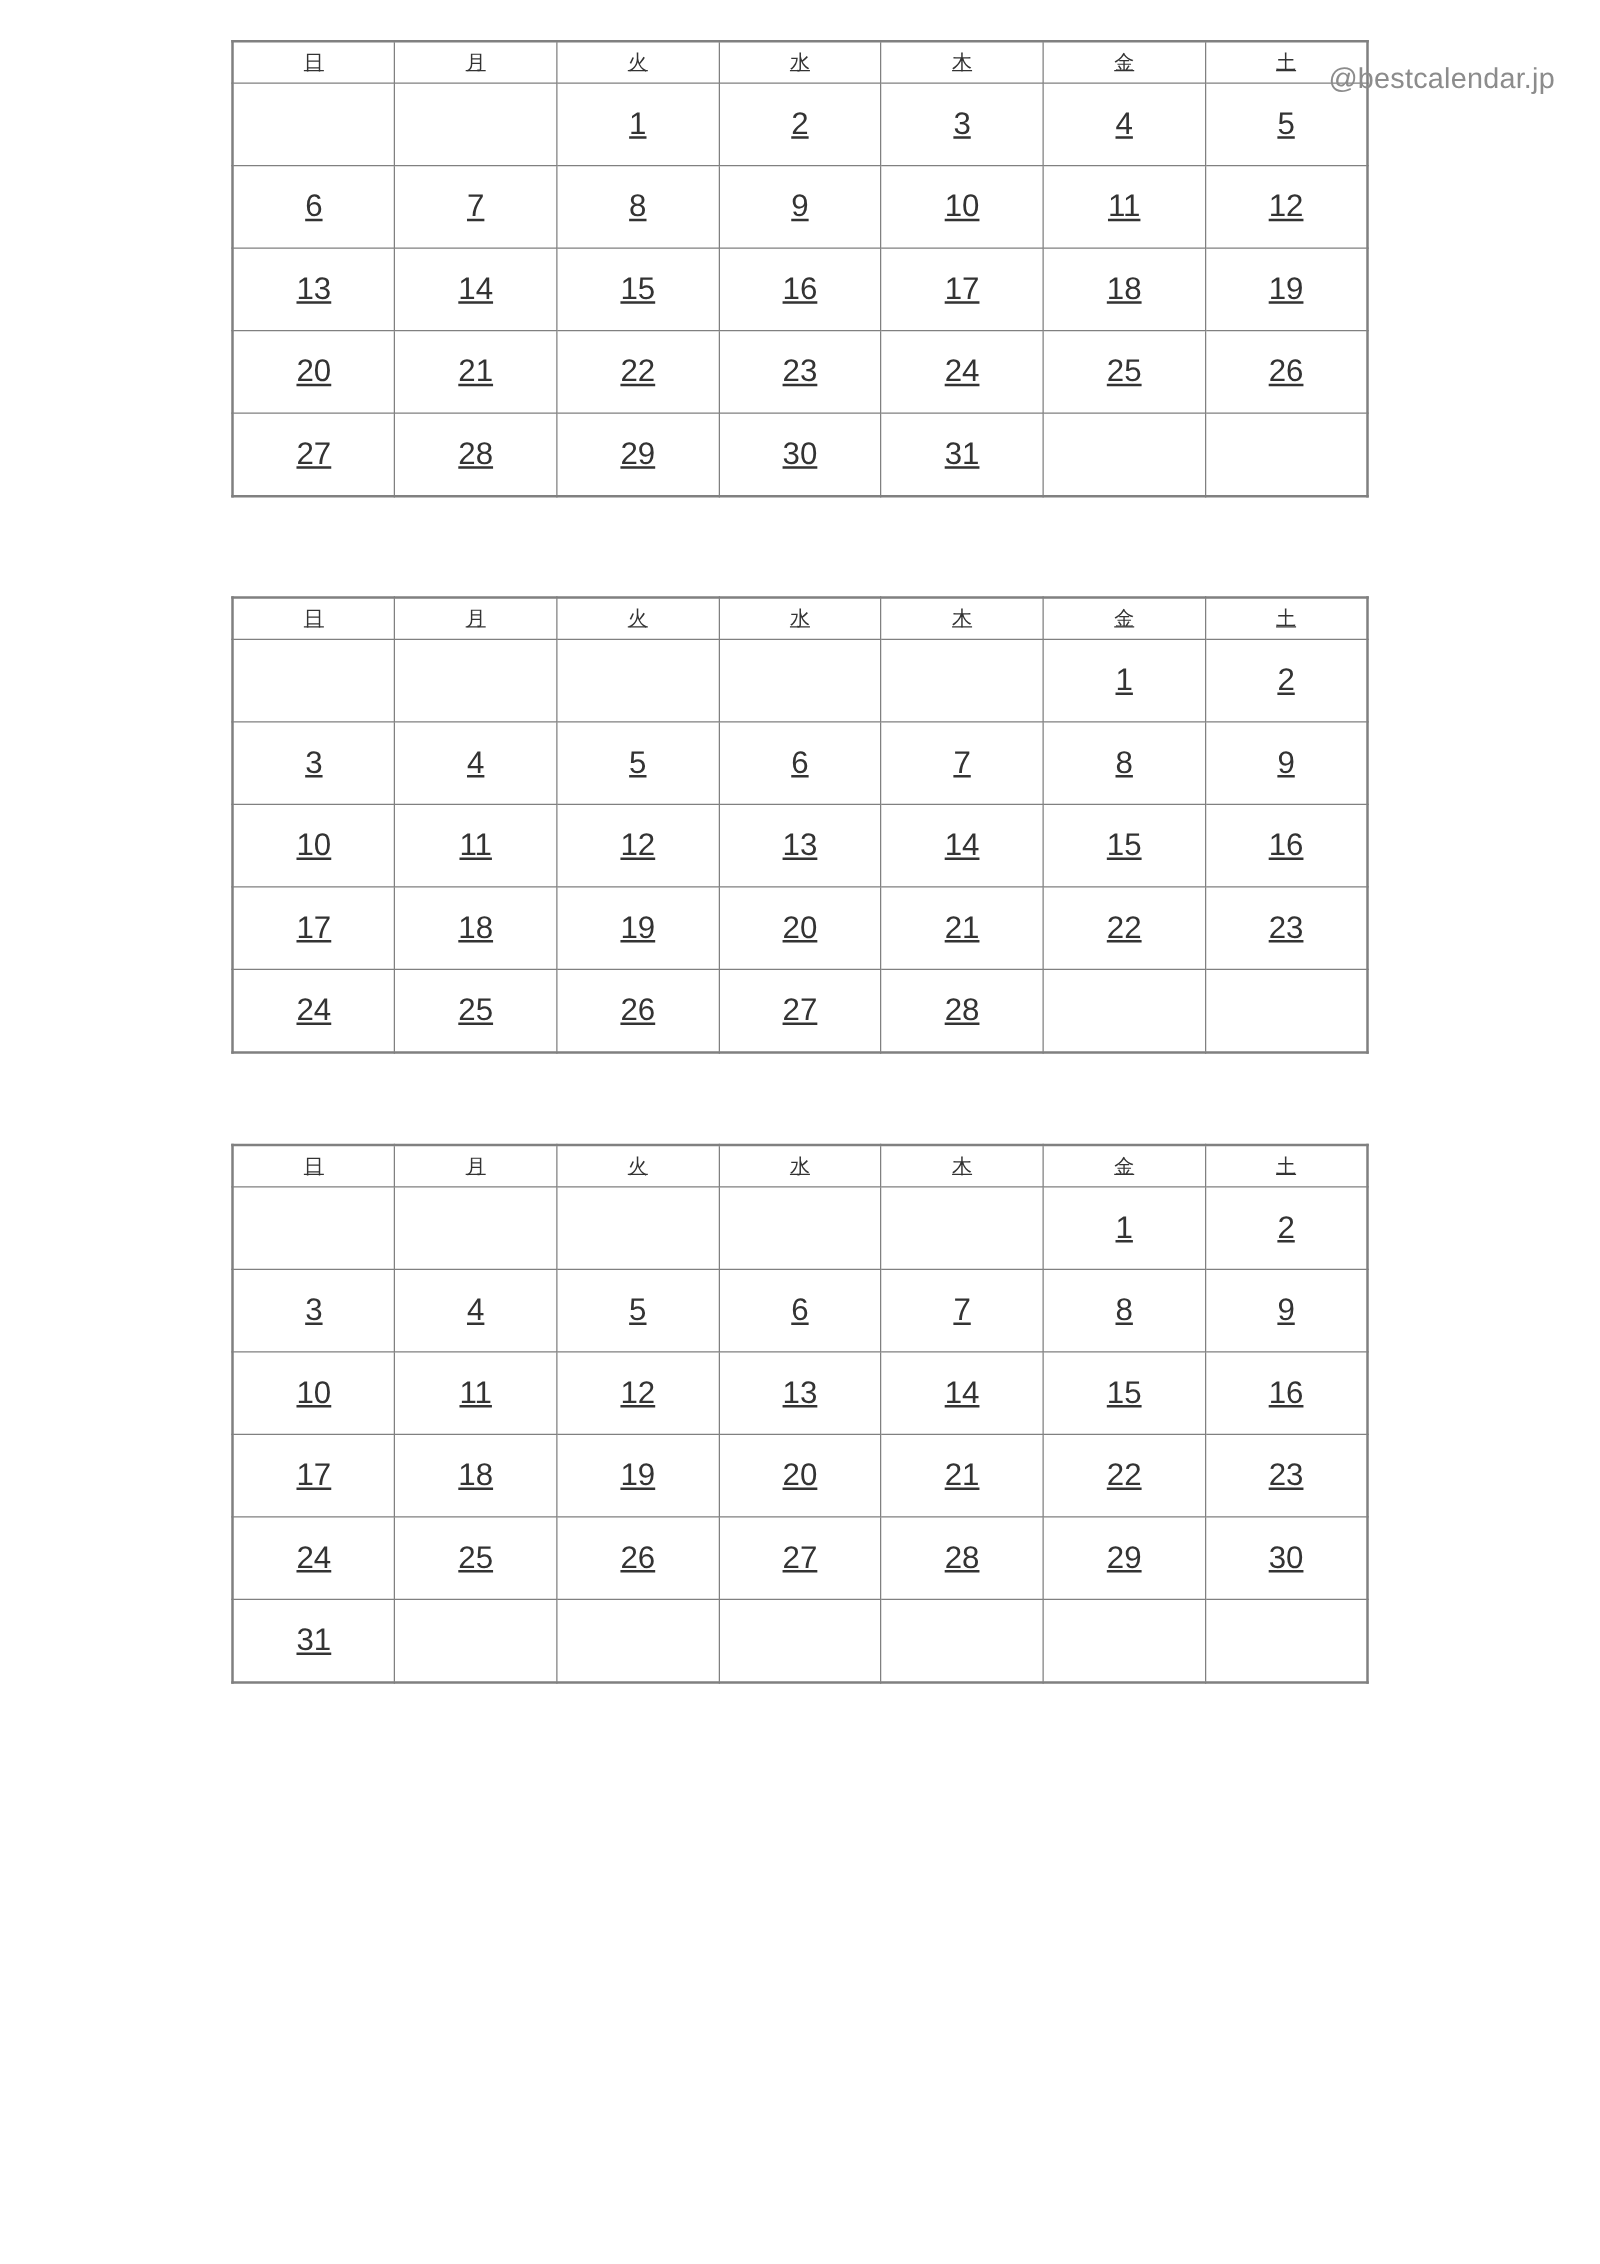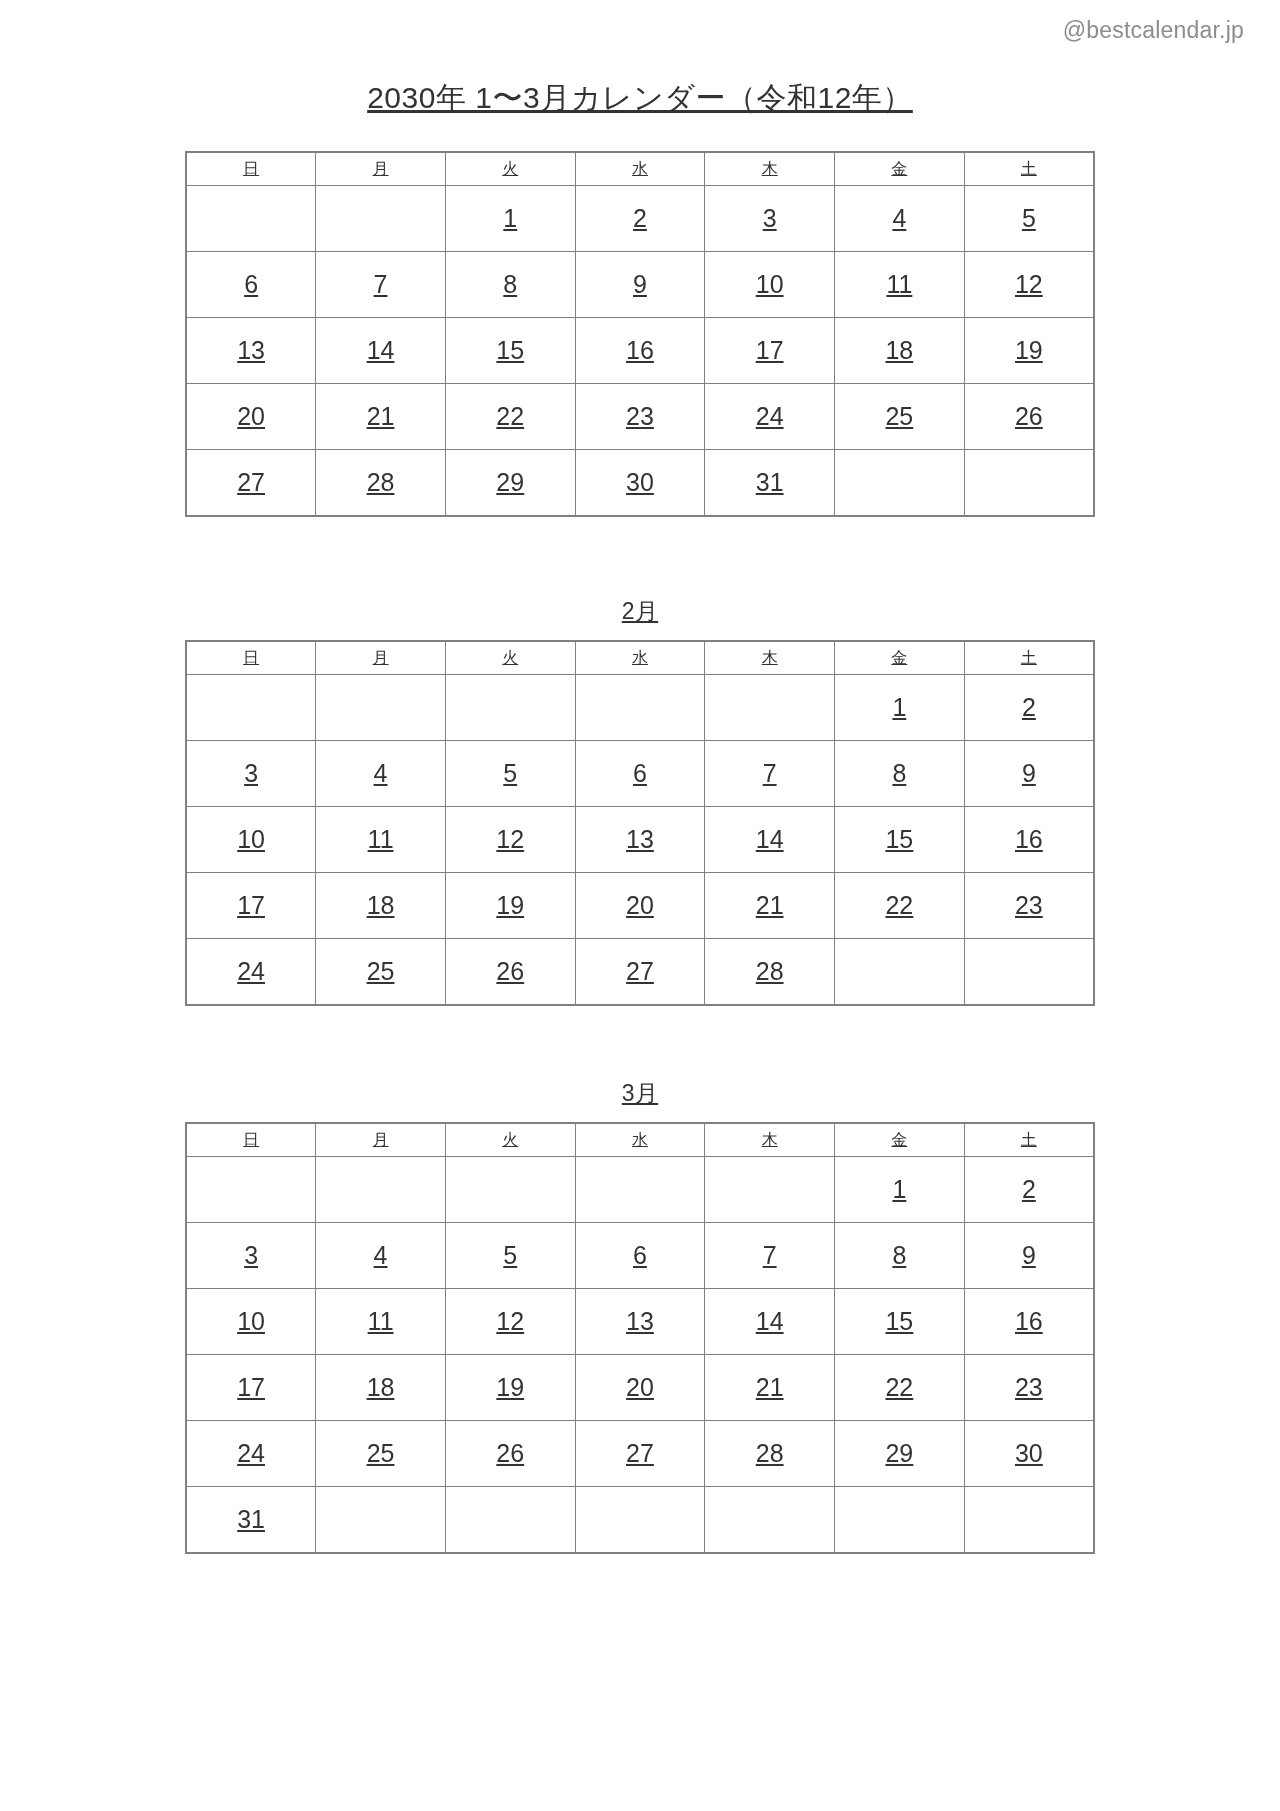--- a/index.html
+++ b/index.html
@@ -94,21 +94,20 @@
   .holiday { color: #e8120b; }
   .empty { color: transparent; }
 </style>
 </head>
 <body>
 
 <div class="page">
 
   <div class="watermark">@bestcalendar.jp</div>
 
-  <h1 class="main-title">2030年 1〜3月カレンダー（令和12年）</h1>
 
   <div id="months-container">
       <div class="month-block m1">
         <table class="cal">
           <thead>
             <tr>
               <th class="sun">日</th>
               <th class="">月</th>
               <th class="">火</th>
               <th class="">水</th>
@@ -160,21 +159,20 @@
               <td class="">29</td>
               <td class="">30</td>
               <td class="">31</td>
               <td class="empty"></td>
               <td class="empty"></td>
             </tr>
           </tbody>
         </table>
       </div>
       <div class="month-block m2">
-        <div class="month-label">2月</div>
         <table class="cal">
           <thead>
             <tr>
               <th class="sun">日</th>
               <th class="">月</th>
               <th class="">火</th>
               <th class="">水</th>
               <th class="">木</th>
               <th class="">金</th>
               <th class="sat">土</th>
@@ -223,21 +221,20 @@
               <td class="">26</td>
               <td class="">27</td>
               <td class="">28</td>
               <td class="empty"></td>
               <td class="empty"></td>
             </tr>
           </tbody>
         </table>
       </div>
       <div class="month-block m3">
-        <div class="month-label">3月</div>
         <table class="cal">
           <thead>
             <tr>
               <th class="sun">日</th>
               <th class="">月</th>
               <th class="">火</th>
               <th class="">水</th>
               <th class="">木</th>
               <th class="">金</th>
               <th class="sat">土</th>

